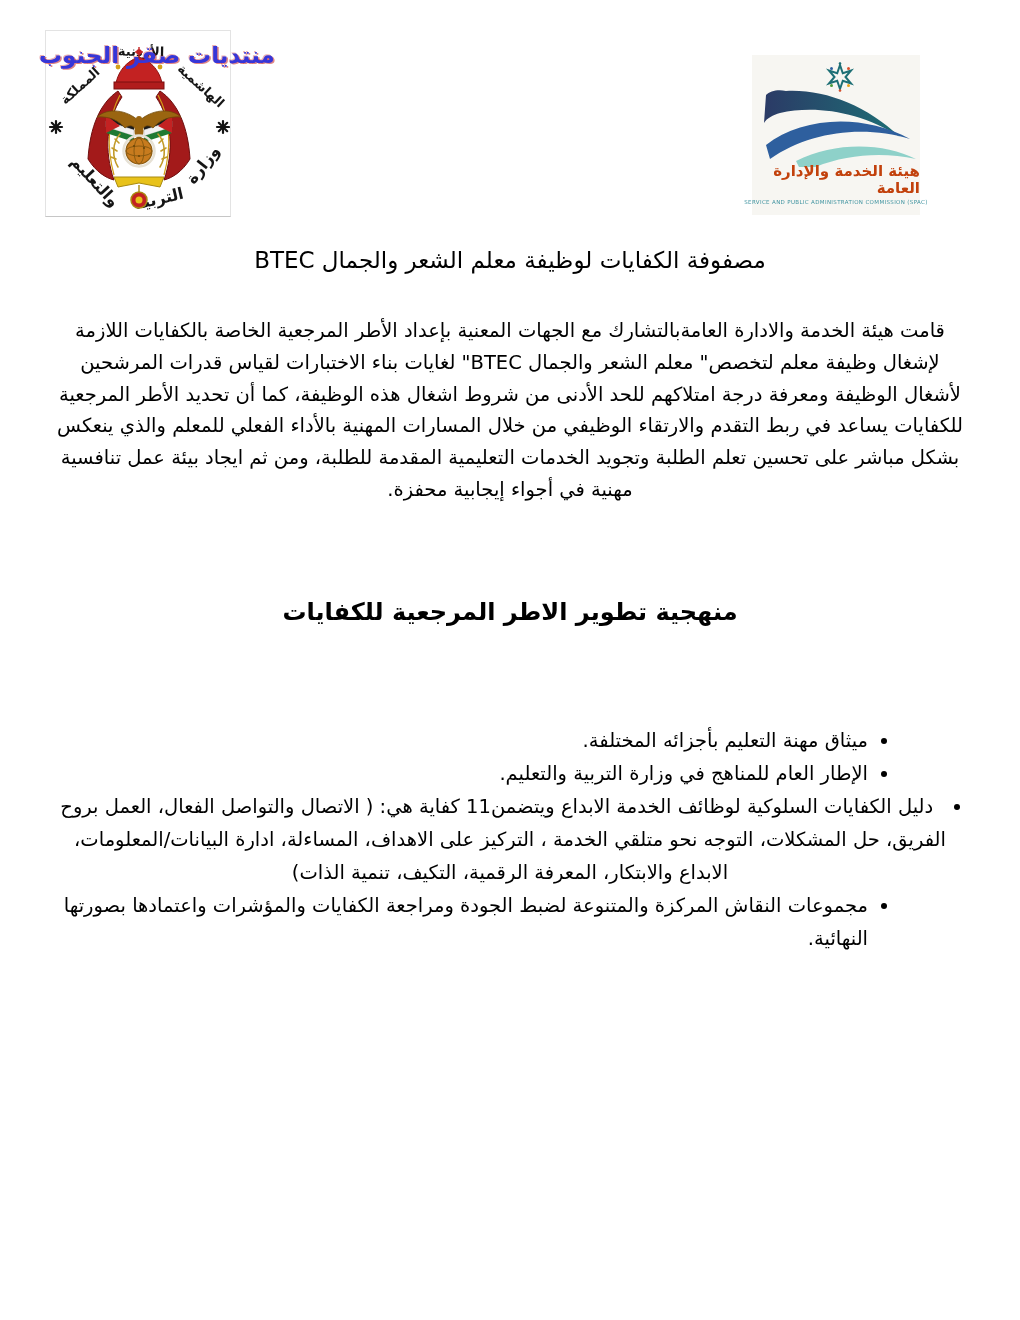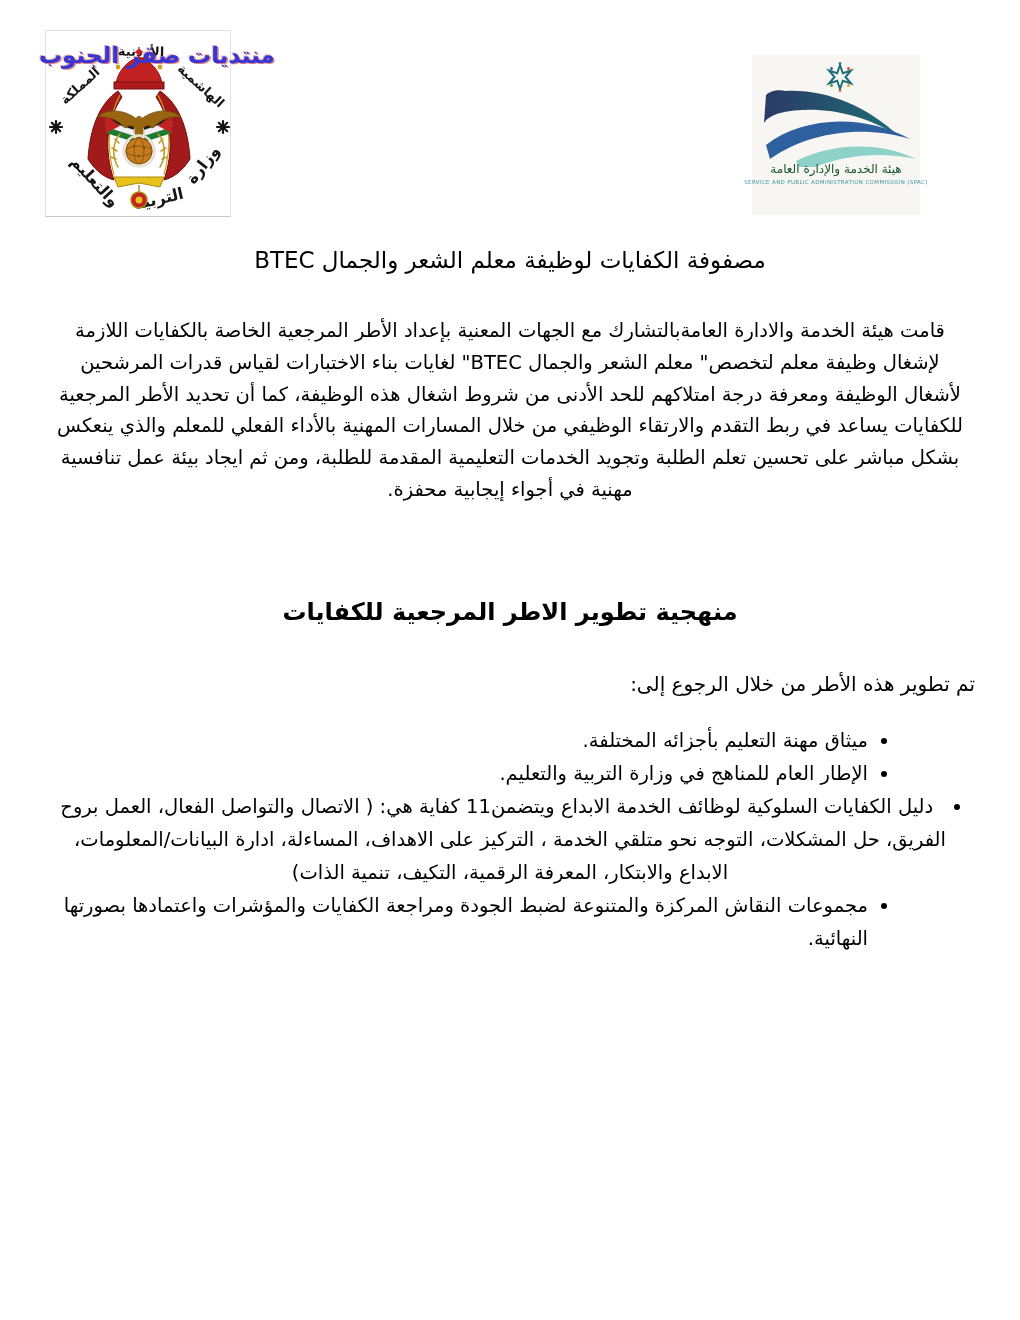--- a/index.html
+++ b/index.html
@@ -25,21 +25,21 @@
     font-size:23px; font-weight:bold; white-space:nowrap;
     color:#3636d8;
     text-shadow: 1.5px 1px 0 rgba(196,32,32,.55), -1px -1px 0 rgba(196,32,32,.35);
     direction:rtl;
   }
 
   .spac-logo-block {
     position:absolute; left:752px; top:55px; width:168px; height:160px;
     background:#f7f6f2; display:flex; flex-direction:column; align-items:center;
   }
-  .spac-ar { font-size:12px; font-weight:normal; color:#14532d; direction:rtl; margin-top:-4px; line-height:1.1; }
+  .spac-ar { font-size:15px; font-weight:bold; color:#c2410c; direction:rtl; margin-top:-4px; line-height:1.1; }
   .spac-en { font-size:5.5px; color:#3f93a0; letter-spacing:.35px; margin-top:3px; white-space:nowrap; }
 
   
   .doc-title {
     position:absolute; top:246px; left:45px; right:45px; margin:0;
     text-align:center; direction:rtl;
     font-size:23px; font-weight:normal; line-height:1.3;
   }
   .intro {
     position:absolute; top:303px; left:45px; right:45px; margin:12px;
@@ -198,21 +198,20 @@
       <div class="spac-en">SERVICE AND PUBLIC ADMINISTRATION COMMISSION (SPAC)</div>
     </div>
   </div>
 
   <h1 class="doc-title">مصفوفة الكفايات لوظيفة معلم الشعر والجمال BTEC</h1>
 
   <p class="intro">قامت هيئة الخدمة والادارة العامةبالتشارك مع الجهات المعنية بإعداد الأطر المرجعية الخاصة بالكفايات اللازمة لإشغال وظيفة معلم لتخصص" معلم  الشعر والجمال BTEC" لغايات بناء الاختبارات لقياس قدرات المرشحين لأشغال الوظيفة ومعرفة درجة امتلاكهم للحد الأدنى من شروط اشغال هذه الوظيفة، كما أن تحديد الأطر المرجعية للكفايات يساعد في ربط التقدم والارتقاء الوظيفي من خلال المسارات المهنية بالأداء الفعلي للمعلم والذي ينعكس بشكل مباشر على تحسين تعلم الطلبة وتجويد الخدمات التعليمية المقدمة للطلبة، ومن ثم ايجاد بيئة عمل تنافسية مهنية في أجواء إيجابية محفزة.</p>
 
   <h2 class="section-heading">منهجية تطوير الاطر المرجعية للكفايات</h2>
 
-  <p class="list-intro">تم تطوير هذه الأطر من خلال الرجوع إلى:</p>
 
   <ul class="bullets">
     <li>ميثاق مهنة التعليم بأجزائه المختلفة.</li>
     <li>الإطار العام للمناهج في وزارة التربية والتعليم.</li>
     <li class="centered">دليل الكفايات السلوكية لوظائف الخدمة الابداع ويتضمن11 كفاية هي: ( الاتصال والتواصل الفعال، العمل بروح الفريق، حل المشكلات، التوجه نحو متلقي الخدمة ، التركيز على الاهداف، المساءلة، ادارة البيانات/المعلومات، الابداع والابتكار، المعرفة الرقمية، التكيف، تنمية الذات)</li>
     <li>مجموعات النقاش المركزة والمتنوعة لضبط الجودة ومراجعة الكفايات والمؤشرات واعتمادها بصورتها النهائية.</li>
   </ul>
 
 </div>
 

